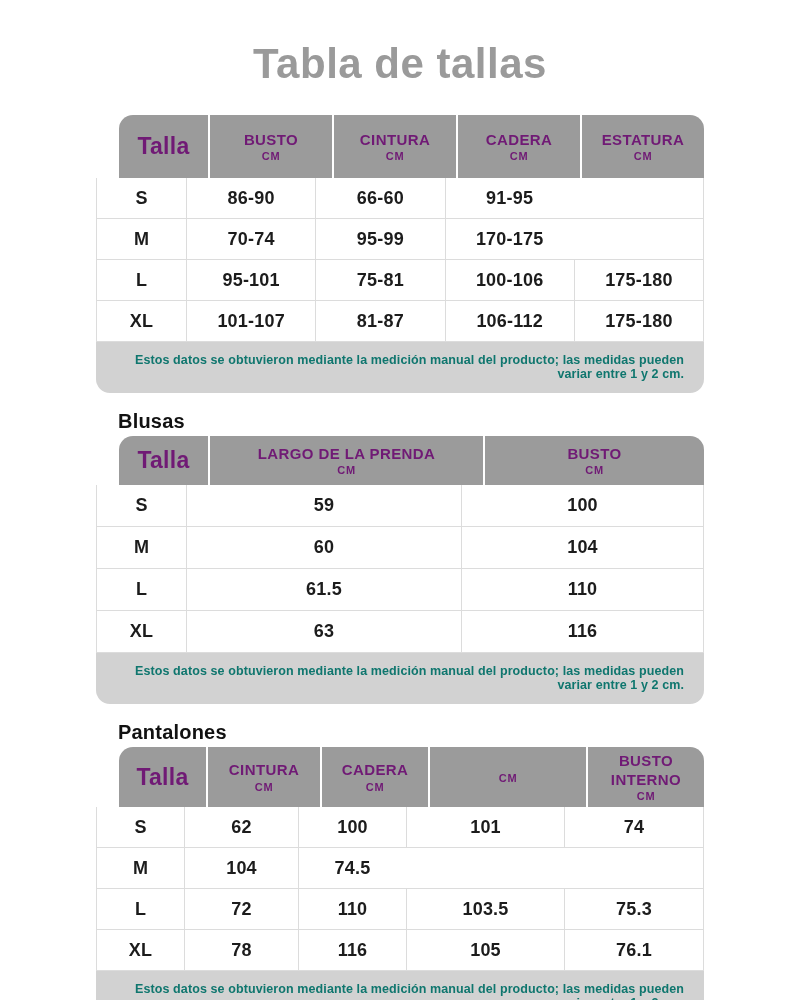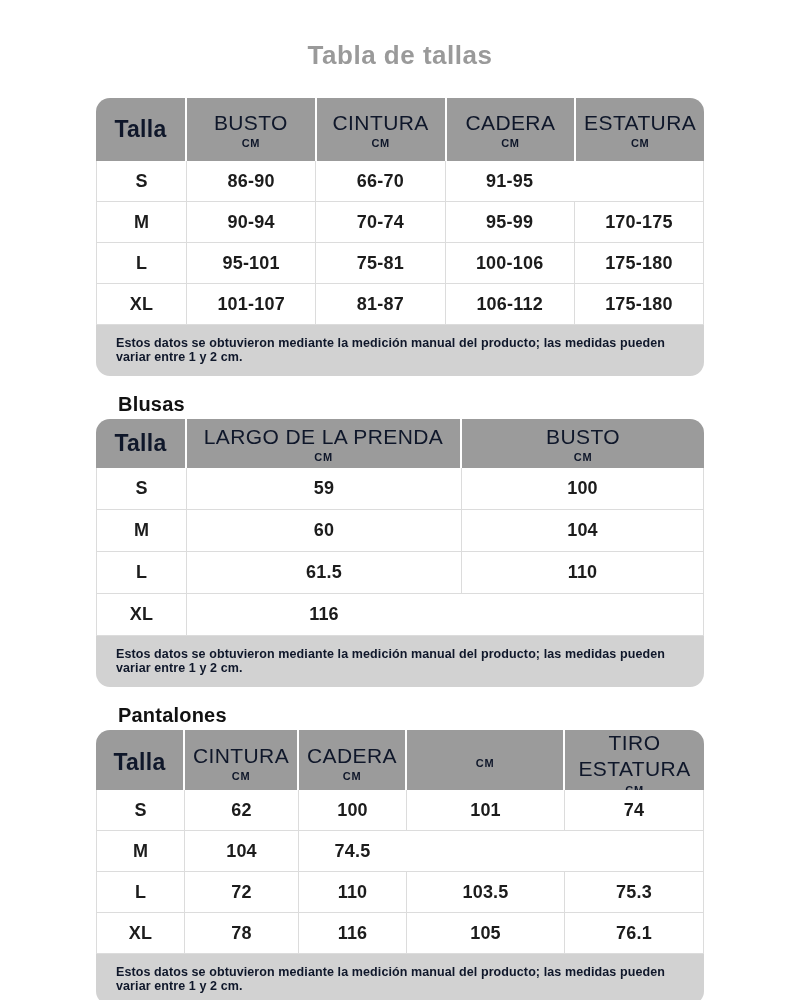--- a/index.html
+++ b/index.html
@@ -8,21 +8,21 @@
     width: 800px;
     height: 1000px;
     margin: 0 auto;
     font-family: "Liberation Sans", sans-serif;
     color: #1C1C1C;
     overflow: hidden;
   }
   .page-title {
     margin-top: 40px;
     text-align: center;
-    font-size: 26px;
+    font-size: 42px;
     font-weight: bold;
     letter-spacing: 0.5px;
     color: #9A9A9A;
   }
   .wrap {
     width: 608px;
     margin: 0 auto;
   }
   .section-label {
     font-size: 20px;
@@ -31,23 +31,24 @@
     margin: 17px 0 3px 22px;
     letter-spacing: 0.2px;
   }
   .tbl { width: 100%; }
   .tbl-first { margin-top: 27px; }
 
   
   .thead {
     display: grid;
     background: #9B9B9B;
-    color: #0f172a;
+    color: #701a75;
     border-radius: 14px 14px 0 0;
     overflow: hidden;
+    margin-left: 23px;
   }
   .t1 .thead, .t1 .trow { grid-template-columns: 89px 1fr 1fr 1fr 1fr; }
   .t2 .thead, .t2 .trow { grid-template-columns: 89px 275px 1fr; }
   .t3 .thead, .t3 .trow { grid-template-columns: 87px 114px 108px 158px 1fr; }
   .t1 .thead { height: 63px; }
   .t2 .thead { height: 49px; }
   .t3 .thead { height: 60px; }
   .th {
     display: flex;
     flex-direction: column;
@@ -56,22 +57,22 @@
     border-left: 2px solid #ffffff;
     text-align: center;
   }
   .th:first-child { border-left: none; }
   .size-label {
     font-size: 23px;
     font-weight: bold;
     letter-spacing: 0.3px;
   }
   .cname {
-    font-size: 21px;
-    font-weight: normal;
+    font-size: 15px;
+    font-weight: bold;
     letter-spacing: 0.4px;
     line-height: 1.25;
     white-space: pre-line;
   }
   .cunit {
     font-size: 11px;
     font-weight: bold;
     letter-spacing: 0.6px;
     margin-top: 1px;
   }
@@ -97,24 +98,24 @@
     color: #1C1C1C;
     border-left: 1px solid #DCDCDC;
     letter-spacing: 0.2px;
   }
   .td:first-child { border-left: none; }
 
   
   .tnote {
     background: #D2D2D2;
     border-radius: 0 0 14px 14px;
-    text-align: left;
+    text-align: right;
     font-size: 12.5px;
     font-weight: bold;
-    color: #0f172a;
+    color: #0f766e;
     padding: 11px 20px 12px;
     letter-spacing: 0.1px;
   }
 </style>
 </head>
 <body>
 
 <h1 class="page-title">Tabla de tallas</h1>
 
 <div class="wrap">
@@ -138,26 +139,25 @@
       </div>
       <div class="th">
         <span class="cname">ESTATURA</span>
         <span class="cunit">CM</span>
       </div>
     </div>
     <div class="tbody">
         <div class="trow">
           <div class="td">S</div>
           <div class="td">86-90</div>
-          <div class="td">66-70</div>
+          <div class="td">66-60</div>
           <div class="td">91-95</div>
         </div>
         <div class="trow">
           <div class="td">M</div>
-          <div class="td">90-94</div>
           <div class="td">70-74</div>
           <div class="td">95-99</div>
           <div class="td">170-175</div>
         </div>
         <div class="trow">
           <div class="td">L</div>
           <div class="td">95-101</div>
           <div class="td">75-81</div>
           <div class="td">100-106</div>
           <div class="td">175-180</div>
@@ -199,20 +199,21 @@
           <div class="td">60</div>
           <div class="td">104</div>
         </div>
         <div class="trow">
           <div class="td">L</div>
           <div class="td">61.5</div>
           <div class="td">110</div>
         </div>
         <div class="trow">
           <div class="td">XL</div>
+          <div class="td">63</div>
           <div class="td">116</div>
         </div>
       </div>
     <div class="tnote">Estos datos se obtuvieron mediante la medición manual del producto; las medidas pueden variar entre 1 y 2 cm.</div>
   </section>
 
   <h2 class="section-label">Pantalones</h2>
   <section class="tbl t3">
     <div class="thead">
       <div class="th">
@@ -223,21 +224,21 @@
         <span class="cunit">CM</span>
       </div>
       <div class="th">
         <span class="cname">CADERA</span>
         <span class="cunit">CM</span>
       </div>
       <div class="th">
         <span class="cunit">CM</span>
       </div>
       <div class="th">
-        <span class="cname">TIRO ESTATURA</span>
+        <span class="cname">BUSTO INTERNO</span>
         <span class="cunit">CM</span>
       </div>
     </div>
     <div class="tbody">
         <div class="trow">
           <div class="td">S</div>
           <div class="td">62</div>
           <div class="td">100</div>
           <div class="td">101</div>
           <div class="td">74</div>

